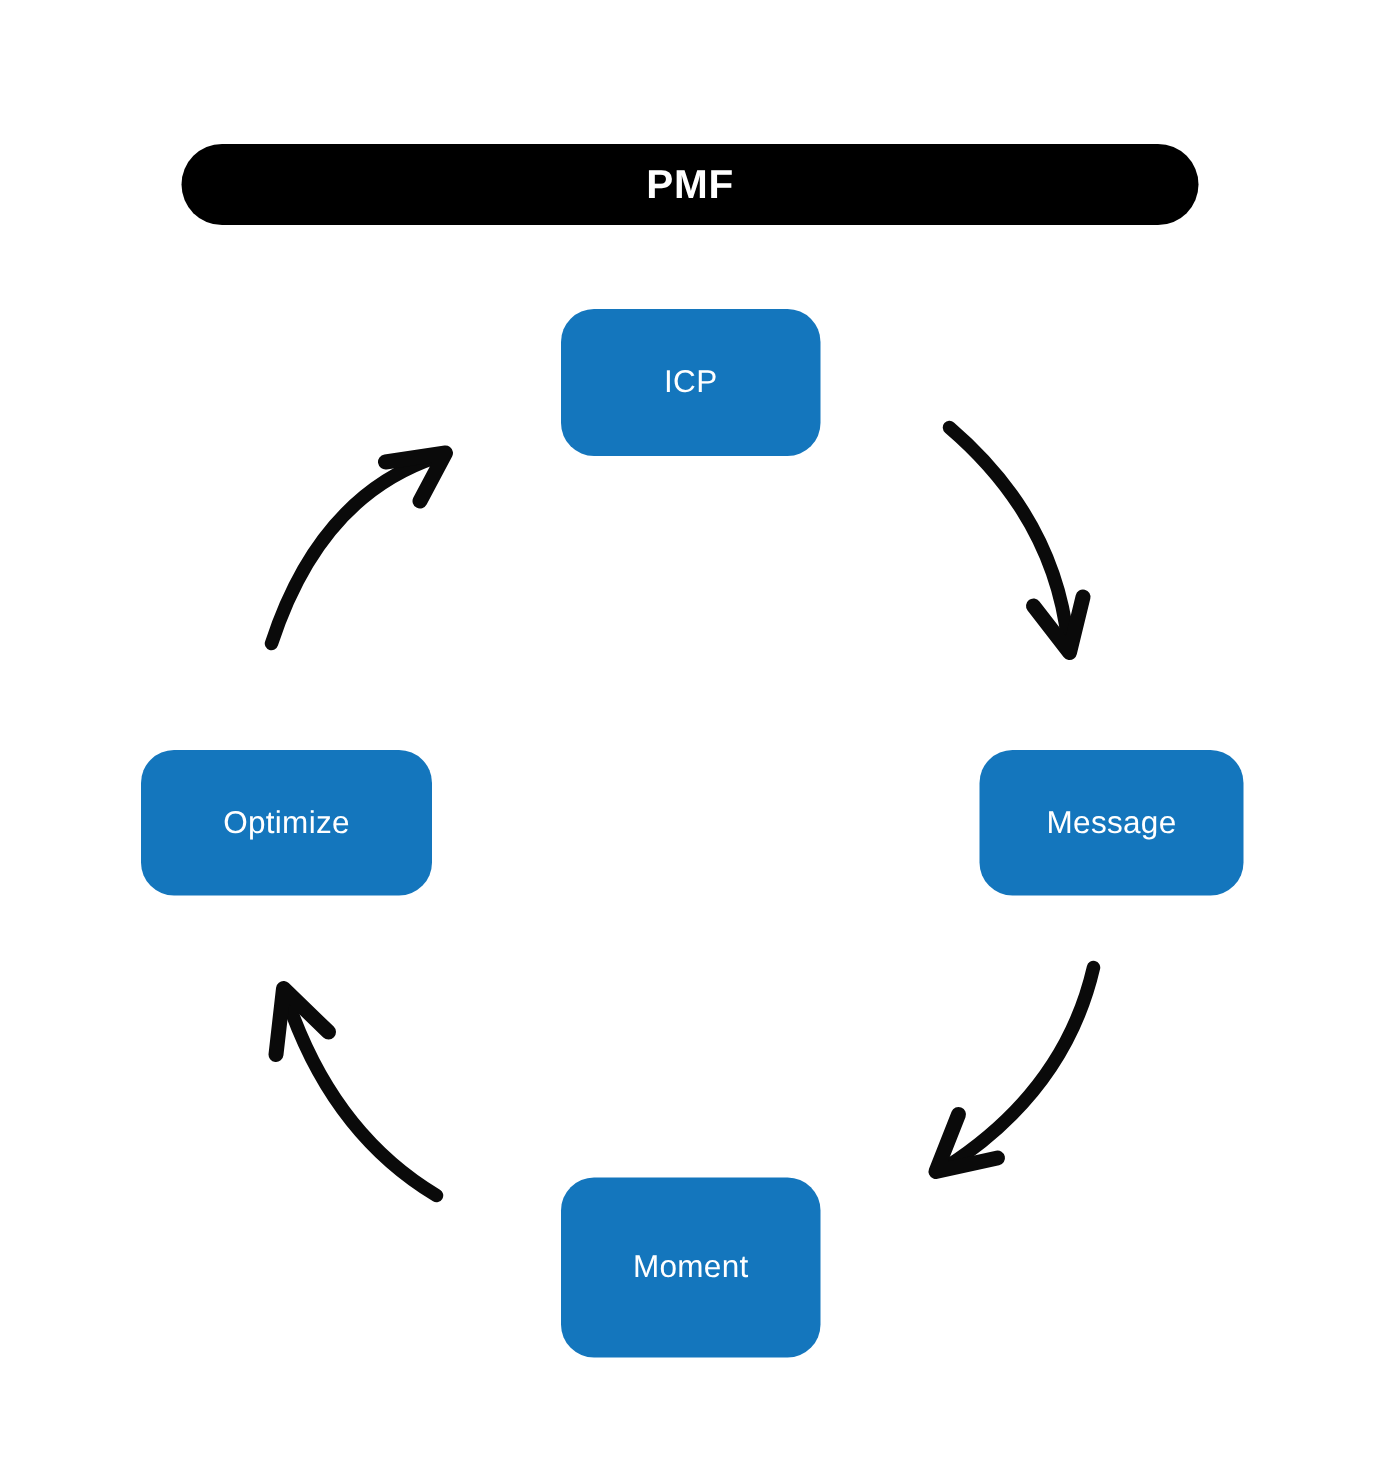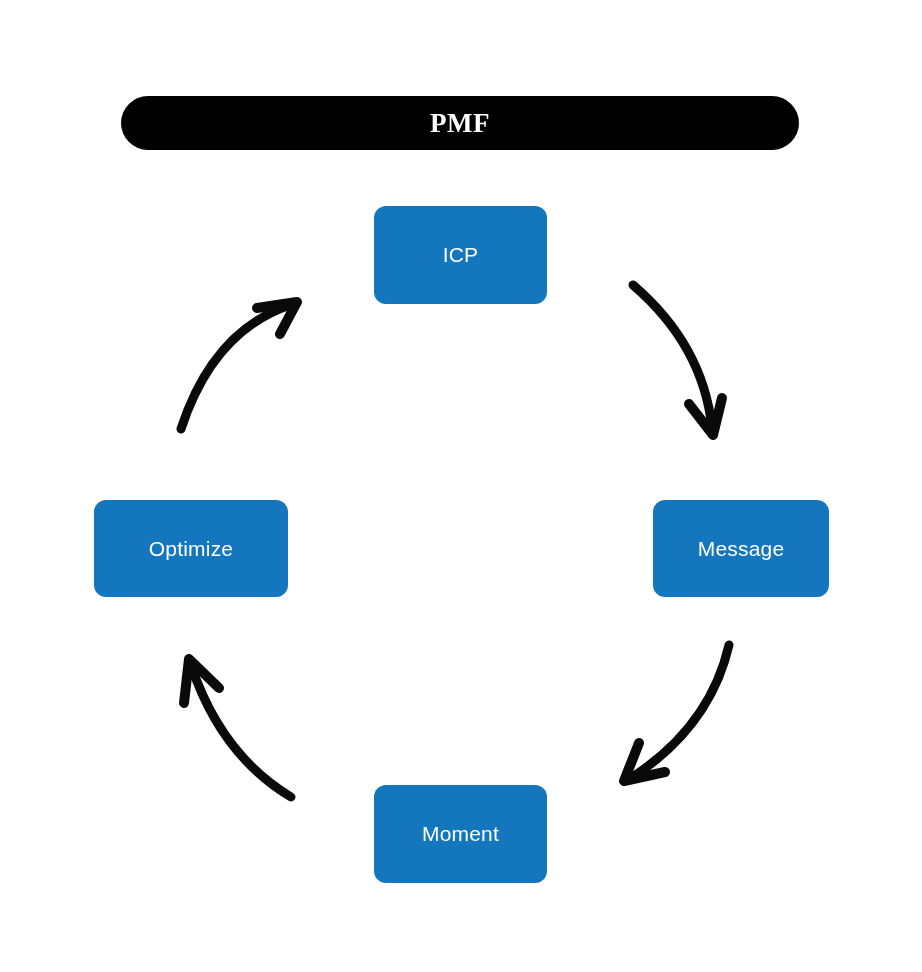--- a/index.html
+++ b/index.html
@@ -15,31 +15,31 @@
     font-family:"Liberation Sans","DejaVu Sans",sans-serif;
     width:922px;height:972px;overflow:hidden;
   }
   .canvas{
     position:relative;width:922px;height:972px;background:var(--canvas-bg);
   }
   .title-pill{
     position:absolute;left:121px;top:96px;width:678px;height:54px;
     background:var(--pill-black);border-radius:27px;
     display:flex;align-items:center;justify-content:center;
-    color:var(--text-white);font-size:27px;font-weight:600;letter-spacing:.5px;font-family:Liberation Serif, serif;
+    color:var(--text-white);font-size:27px;font-weight:600;letter-spacing:.5px;
   }
   .node{
-    position:absolute;background:var(--node-blue);border-radius:12px;
+    position:absolute;background:var(--node-blue);border-radius:22px;
     display:flex;align-items:center;justify-content:center;
     color:var(--text-white);font-size:21px;font-weight:400;letter-spacing:.2px;
   }
   .node-icp     {left:374px;top:206px;width:173px;height:98px;}
   .node-message {left:653px;top:500px;width:176px;height:97px;align-items:center;}
   .node-optimize{left:94px; top:500px;width:194px;height:97px;}
-  .node-moment  {left:374px;top:785px;width:173px;height:98px;}
+  .node-moment  {left:374px;top:785px;width:173px;height:120px;}
   .arrow-layer{
     position:absolute;left:0;top:0;width:922px;height:972px;pointer-events:none;
   }
   .arrow-layer path{
     fill:none;stroke:var(--arrow-black);
     stroke-linecap:round;stroke-linejoin:round;
   }
   .shaft{stroke-width:9;}
   .head{stroke-width:10;}
 </style>

